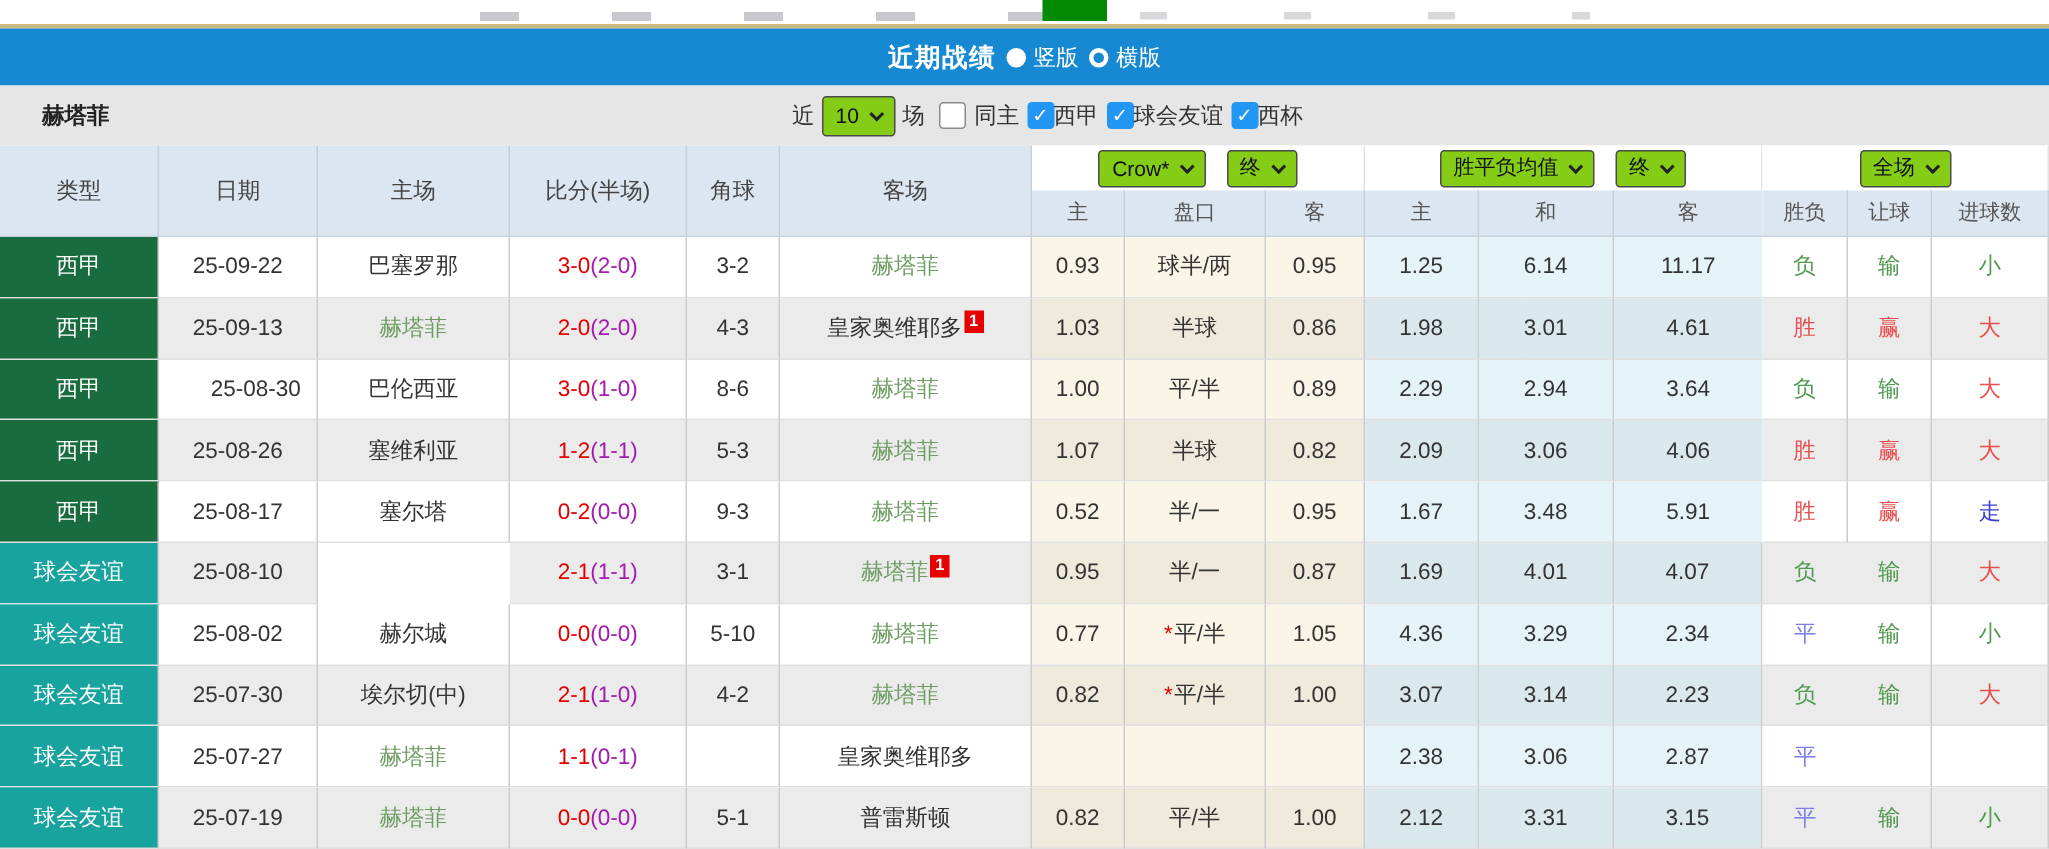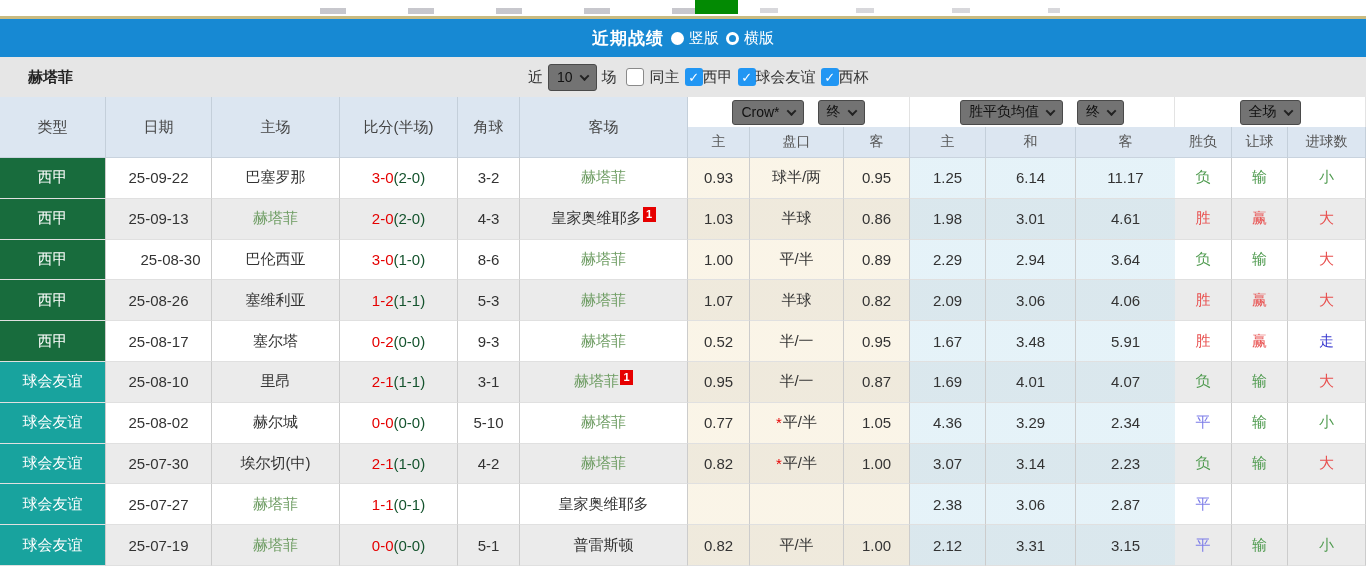--- a/index.html
+++ b/index.html
@@ -21,21 +21,21 @@
   .radio-opt { display:inline-flex; align-items:center; margin-left:7px; font-size:15px; cursor:pointer; }
   .radio-on { width:13px; height:13px; border-radius:50%; background:#fff; margin-right:5px; }
   .radio-off { width:13px; height:13px; border-radius:50%; border:3px solid #fff; background:transparent; margin-right:5px; }
 
   
   .filter-bar { position:absolute; top:57px; left:0; width:1366px; height:40px; background:#e6e6e6; }
   .team-name { position:absolute; left:28px; top:0; height:40px; display:flex; align-items:center;
     font-size:15px; font-weight:bold; color:#222; }
   .filter-controls { position:absolute; left:528px; top:0; height:40px; display:flex; align-items:center; gap:5px;
     font-size:15px; color:#333; }
-  .sel { display:inline-flex; align-items:center; background:#737373; border:1px solid #4a4a4a; border-radius:3px;
+  .sel { display:inline-flex; align-items:center; background:#84cc16; border:1px solid #4a4a4a; border-radius:3px;
     padding:2px 8px; font-size:14px; color:#111; height:25px; cursor:pointer; }
   .chev { width:7px; height:7px; border-right:2px solid #222; border-bottom:2px solid #222;
     transform:rotate(45deg) translate(-1px,-1px); margin-left:8px; flex:0 0 auto; }
   .cb { width:18px; height:18px; border-radius:3px; display:inline-flex; align-items:center; justify-content:center;
     font-size:13px; font-weight:bold; cursor:pointer; }
   .cb.on { background:#2196f3; color:#fff; }
   .cb.off { background:#fff; border:1px solid #8a8a8a; }
   .flabel { display:inline-flex; align-items:center; }
 
   
@@ -49,21 +49,21 @@
   .hdr-top { background:#fff; border-bottom:none; border-right:1px solid #e3e3e3; gap:14px; }
   .hdr-sub { background:#dce6f1; color:#555; font-size:14px; border-bottom:1px solid #c9d3de; border-right:1px solid #c4cfda; }
   .alt { background:#ebebeb; }
   .type-cell { color:#fff; border-right:1px solid #ccc; }
   .k-league { background:#186c3d; }
   .k-friendly { background:#18a39e; }
   .bg-cream { background-image:linear-gradient(rgba(244,232,203,.45),rgba(244,232,203,.45)); }
   .bg-blue  { background-image:linear-gradient(rgba(198,227,240,.45),rgba(198,227,240,.45)); }
   .t-focus { color:#6d9c62; }
   .score-ft { color:#e50000; }
-  .score-ht { color:#14532d; }
+  .score-ht { color:#a21caf; }
   .star { color:#e50000; margin-right:1px; }
   .badge1 { display:inline-block; background:#e60000; color:#fff; font-size:11px; font-weight:bold;
     width:13px; height:15px; line-height:15px; text-align:center; margin-left:1px; transform:translateY(-4px); }
   .rc-g { color:#4e9a4e; } .rc-r { color:#e8504f; } .rc-b { color:#7d7de8; } .rc-z { color:#3c3cd0; }
 </style>
 </head>
 <body>
 
 <div class="page">
 
@@ -389,23 +389,20 @@
       </div>
       <div class="cell" style="grid-area: 7 / 15;">
         <span class="rc-z">走</span>
       </div>
       <div class="cell type-cell k-friendly" style="grid-area: 8 / 1;">
         <span>球会友谊</span>
       </div>
       <div class="cell alt" style="grid-area: 8 / 2;">
         <span>25-08-10</span>
       </div>
-      <div class="cell alt" style="grid-area: 8 / 3;">
-        <span>里昂</span>
-      </div>
       <div class="cell alt" style="grid-area: 8 / 4;">
         <span class="score-ft">2-1</span>
         <span class="score-ht">(1-1)</span>
       </div>
       <div class="cell alt" style="grid-area: 8 / 5;">
         <span>3-1</span>
       </div>
       <div class="cell alt" style="grid-area: 8 / 6;">
         <span class="t-focus">赫塔菲</span>
         <span class="badge1">1</span>

